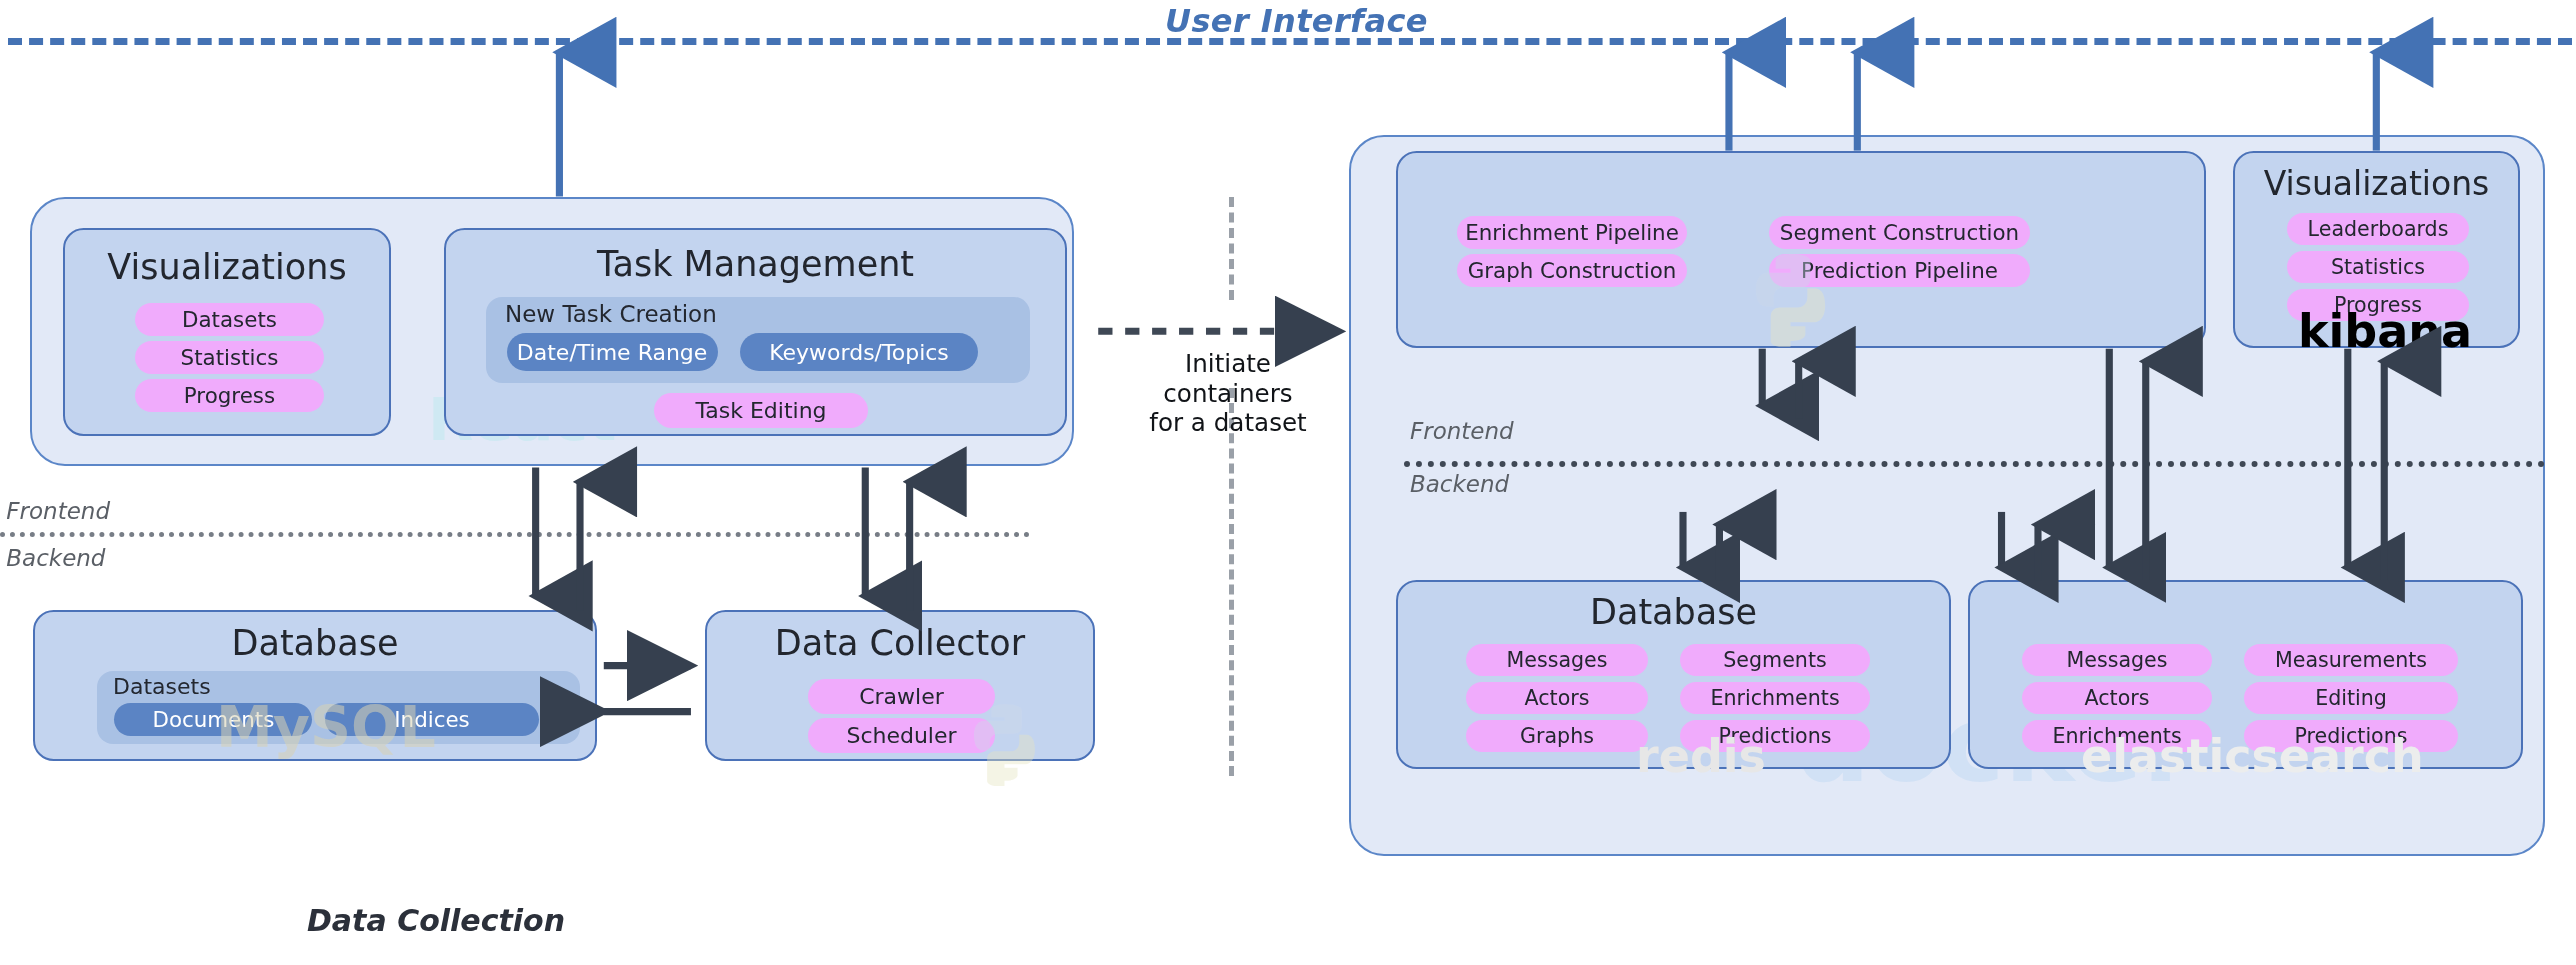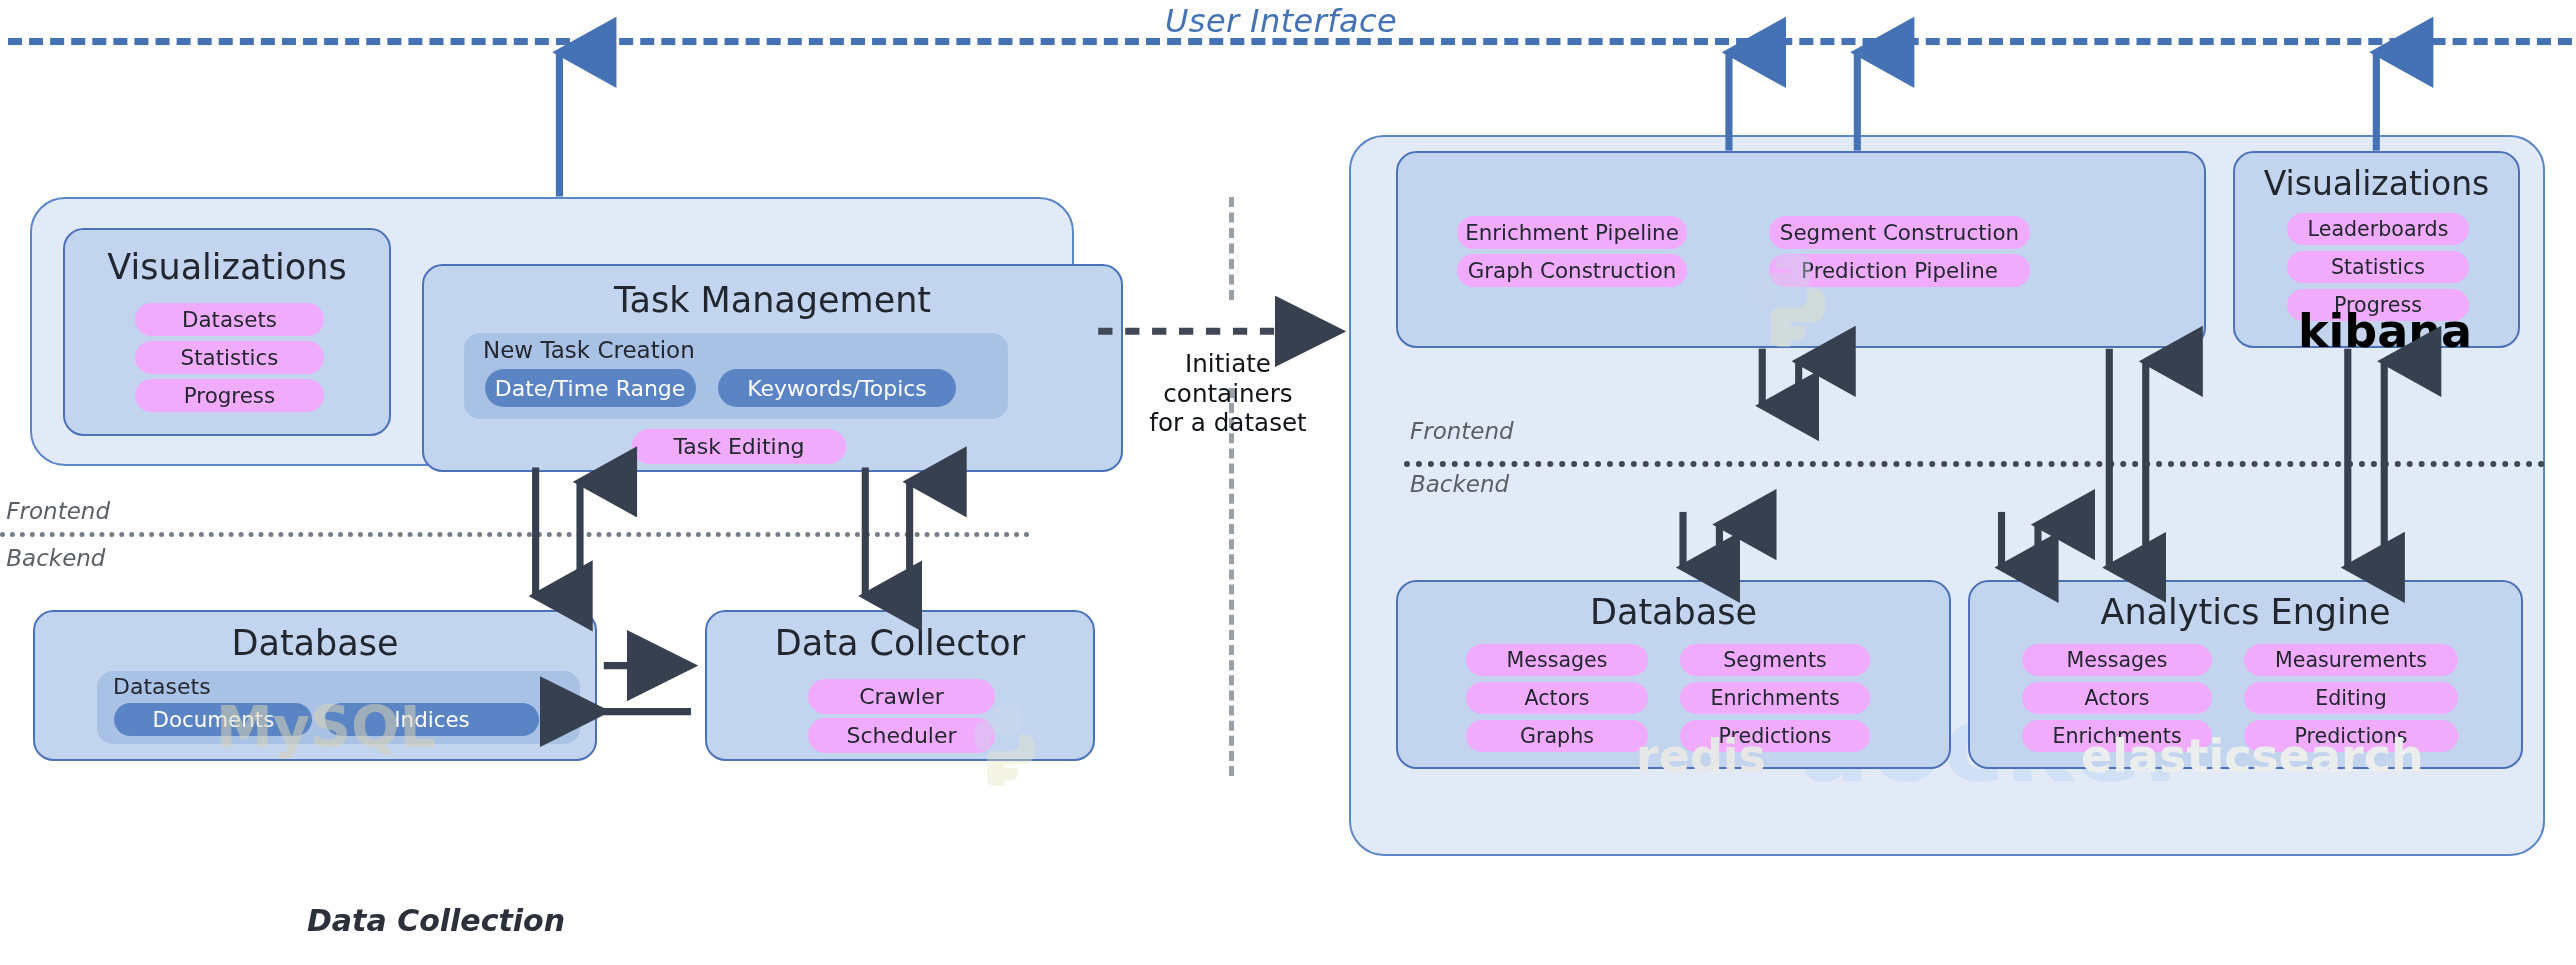--- a/index.html
+++ b/index.html
@@ -14,21 +14,21 @@
   .card{background:#c3d4ef;border:2.4px solid #4b72b8;border-radius:20.6px;}
   .subbox{background:#a9c1e4;border-radius:16px;}
   .pill{background:#f0abfc;border-radius:792px;display:flex;align-items:center;
         justify-content:center;color:#23272f;box-sizing:border-box;}
   .pill.dark{background:#5b84c4;color:#ffffff;}
 
   .card-title{position:absolute;left:0;right:0;text-align:center;
               color:#22262e;font-weight:400;}
 
   
-  .ui-title{position:absolute;color:#4472b4;font-style:italic;font-weight:normal;
+  .ui-title{position:absolute;color:#4472b4;font-style:italic;font-weight:bold;
             font-size:32px;letter-spacing:0.4px;}
   .section-title{position:absolute;color:#2b303a;font-style:italic;
                  font-weight:bold;font-size:30px;text-align:center;}
   .fb-label{position:absolute;color:#5a5f66;font-style:italic;font-size:23px;}
   .mid-label{position:absolute;color:#111418;font-size:24.6px;text-align:center;
              line-height:1.2;}
 
   
   .hdash-blue{position:absolute;height:0;border-top:7.1px dashed #4472b4;}
   .hdot-gray{position:absolute;height:0;border-top:5.5px dotted #777d86;}
@@ -62,21 +62,21 @@
     <div class="wm wm-react" style="left:396px;top:186px;">React</div>
   </div>
 
   <div class="panel card" style="left:63px;top:228px;width:328px;height:208px;">
     <div class="card-title" style="top:17.4px;font-size:35px;">Visualizations</div>
     <div class="pill" style="position:absolute;left:70px;top:73px;width:189px;height:33px;font-size:21.4px;">Datasets</div>
     <div class="pill" style="position:absolute;left:70px;top:111px;width:189px;height:33px;font-size:21.4px;">Statistics</div>
     <div class="pill" style="position:absolute;left:70px;top:149px;width:189px;height:33px;font-size:21.4px;">Progress</div>
   </div>
 
-  <div class="panel card" style="left:422px;top:228px;width:701px;height:208px;margin-top:36px;">
+  <div class="panel card" style="left:444px;top:228px;width:623px;height:208px;">
     <div class="card-title" style="top:14.3px;font-size:35px;">Task Management</div>
     <div class="subbox" style="position:absolute;left:40px;top:67px;width:544px;height:86px;">
       <div style="position:absolute;left:19px;top:4px;font-size:23px;color:#23272f;">New Task Creation</div>
       <div class="pill dark" style="position:absolute;left:20.6px;top:36px;width:211px;height:38px;font-size:22px;">Date/Time Range</div>
       <div class="pill dark" style="position:absolute;left:254px;top:36px;width:238px;height:38px;font-size:22px;">Keywords/Topics</div>
     </div>
     <div class="pill" style="position:absolute;left:208px;top:163px;width:214px;height:35px;font-size:22px;">Task Editing</div>
   </div>
 
   <div class="fb-label" style="left:6.3px;top:498px;">Frontend</div>
@@ -146,21 +146,20 @@
     <div class="pill" style="position:absolute;left:68px;top:62px;width:182px;height:32px;font-size:20.6px;">Messages</div>
     <div class="pill" style="position:absolute;left:68px;top:100px;width:182px;height:32px;font-size:20.6px;">Actors</div>
     <div class="pill" style="position:absolute;left:68px;top:138px;width:182px;height:32px;font-size:20.6px;">Graphs</div>
     <div class="pill" style="position:absolute;left:282px;top:62px;width:190px;height:32px;font-size:20.6px;">Segments</div>
     <div class="pill" style="position:absolute;left:282px;top:100px;width:190px;height:32px;font-size:20.6px;">Enrichments</div>
     <div class="pill" style="position:absolute;left:282px;top:138px;width:190px;height:32px;font-size:20.6px;">Predictions</div>
     <div class="wm wm-redis" style="left:238px;top:147px;">redis</div>
   </div>
 
   <div class="panel card" style="left:1968px;top:580px;width:555px;height:189px;">
-    <div class="card-title" style="top:9.5px;font-size:35px;">Analytics Engine</div>
     <div class="pill" style="position:absolute;left:52px;top:62px;width:190px;height:32px;font-size:20.6px;">Messages</div>
     <div class="pill" style="position:absolute;left:52px;top:100px;width:190px;height:32px;font-size:20.6px;">Actors</div>
     <div class="pill" style="position:absolute;left:52px;top:138px;width:190px;height:32px;font-size:20.6px;">Enrichments</div>
     <div class="pill" style="position:absolute;left:274px;top:62px;width:214px;height:32px;font-size:20.6px;">Measurements</div>
     <div class="pill" style="position:absolute;left:274px;top:100px;width:214px;height:32px;font-size:20.6px;">Editing</div>
     <div class="pill" style="position:absolute;left:274px;top:138px;width:214px;height:32px;font-size:20.6px;">Predictions</div>
     <div class="wm wm-elastic" style="left:111px;top:147px;">elasticsearch</div>
   </div>
 
 

